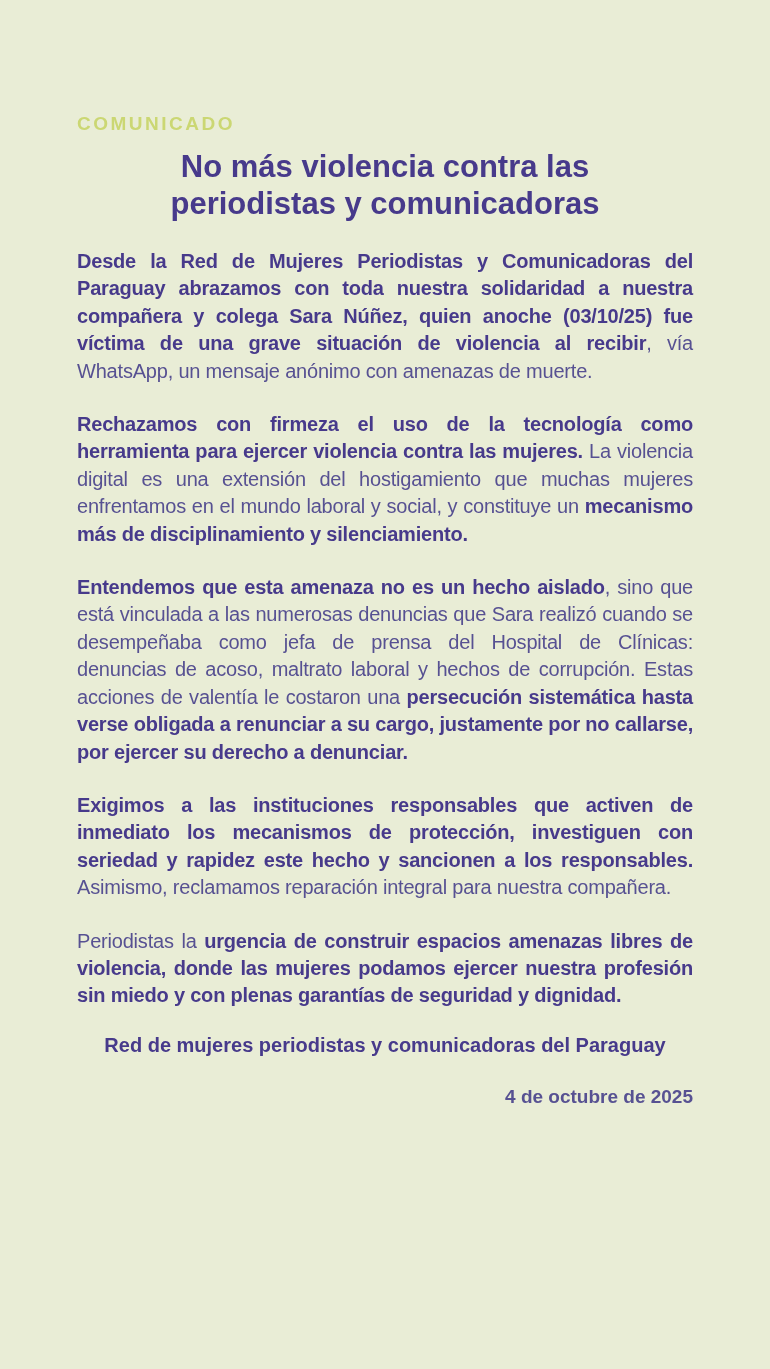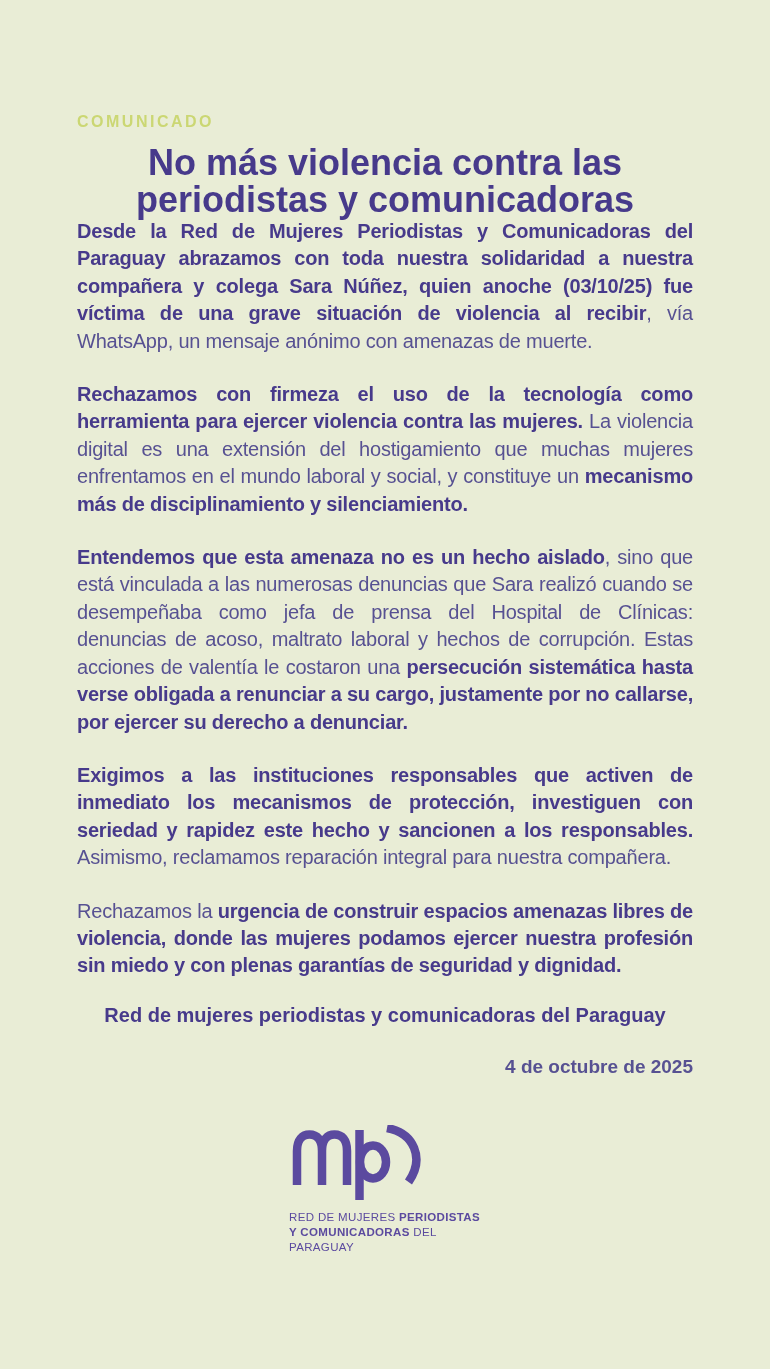--- a/index.html
+++ b/index.html
@@ -15,32 +15,32 @@
   .page{
     position:relative;
     width:770px;height:1369px;
     background:var(--background);
     box-sizing:border-box;
     padding:0 77px;
     overflow:hidden;
   }
   .kicker{
     padding-top:113px;
-    font-size:16px;font-weight:700;
+    font-size:19px;font-weight:700;
     letter-spacing:2.5px;
     color:var(--kicker);
   }
   .title{
     margin:13px auto 0;
     max-width:500px;
-    font-size:36px;line-height:37px;font-weight:700;
+    font-size:31px;line-height:37px;font-weight:700;
     text-align:center;
     color:var(--heading);
   }
-  .body-text{}
+  .body-text{margin-top:26px;}
   .body-text p{
     margin:0 0 26px 0;
     font-size:20px;line-height:27.4px;
     letter-spacing:-0.2px;
     text-align:justify;
     color:var(--body-regular);
   }
   .body-text p b{font-weight:700;color:var(--body-bold);}
   .signature{
     margin-top:-2px;
@@ -76,39 +76,21 @@
 
   <div class="kicker">COMUNICADO</div>
 
   <h1 class="title">No más violencia contra las periodistas y comunicadoras</h1>
 
   <div class="body-text">
     <p><b>Desde la Red de Mujeres Periodistas y Comunicadoras del Paraguay abrazamos con toda nuestra solidaridad a nuestra compañera y colega Sara Núñez, quien anoche (03/10/25) fue víctima de una grave situación de violencia al recibir</b><span>, vía WhatsApp, un mensaje anónimo con amenazas de muerte.</span></p>
     <p><b>Rechazamos con firmeza el uso de la tecnología como herramienta para ejercer violencia contra las mujeres.</b><span> La violencia digital es una extensión del hostigamiento que muchas mujeres enfrentamos en el mundo laboral y social, y constituye un </span><b>mecanismo más de disciplinamiento y silenciamiento.</b></p>
     <p><b>Entendemos que esta amenaza no es un hecho aislado</b><span>, sino que está vinculada a las numerosas denuncias que Sara realizó cuando se desempeñaba como jefa de prensa del Hospital de Clínicas: denuncias de acoso, maltrato laboral y hechos de corrupción. Estas acciones de valentía le costaron una </span><b>persecución sistemática hasta verse obligada a renunciar a su cargo, justamente por no callarse, por ejercer su derecho a denunciar.</b></p>
     <p><b>Exigimos a las instituciones responsables que activen de inmediato los mecanismos de protección, investiguen con seriedad y rapidez este hecho y sancionen a los responsables.</b><span> Asimismo, reclamamos reparación integral para nuestra compañera.</span></p>
-    <p><span>Rechazamos la </span><b>urgencia de construir espacios amenazas libres de violencia, donde las mujeres podamos ejercer nuestra profesión sin miedo y con plenas garantías de seguridad y dignidad.</b></p>
+    <p><span>Periodistas la </span><b>urgencia de construir espacios amenazas libres de violencia, donde las mujeres podamos ejercer nuestra profesión sin miedo y con plenas garantías de seguridad y dignidad.</b></p>
   </div>
 
   <div class="signature">Red de mujeres periodistas y comunicadoras del Paraguay</div>
 
   <div class="date">4 de octubre de 2025</div>
 
-  <div class="logo">
-    <svg width="135" height="76" viewBox="0 0 135 76" aria-hidden="true">
-      <g fill="none" stroke="currentColor" stroke-width="8.5" stroke-linejoin="round">
-
-        <path d="M6 60 V26 C6 14.5 11.5 9.5 18.5 9.5 C26 9.5 31 14.5 31 26 V60
-                 M31 26 C31 14.5 36.5 9.5 43.5 9.5 C51 9.5 56 14.5 56 26 V60"></path>
-
-        <path d="M68.5 5 V75"></path>
-        <ellipse cx="82" cy="37" rx="13" ry="16.5"></ellipse>
-
-        <path d="M96 3 C123 8 134 33 117.5 57"></path>
-      </g>
-    </svg>
-    <div class="logo-text">
-      <div><span>RED DE MUJERES </span><b>PERIODISTAS</b></div>
-      <div><b>Y COMUNICADORAS</b><span> DEL PARAGUAY</span></div>
-    </div>
-  </div>
 
 </div>
 
 </body></html>

